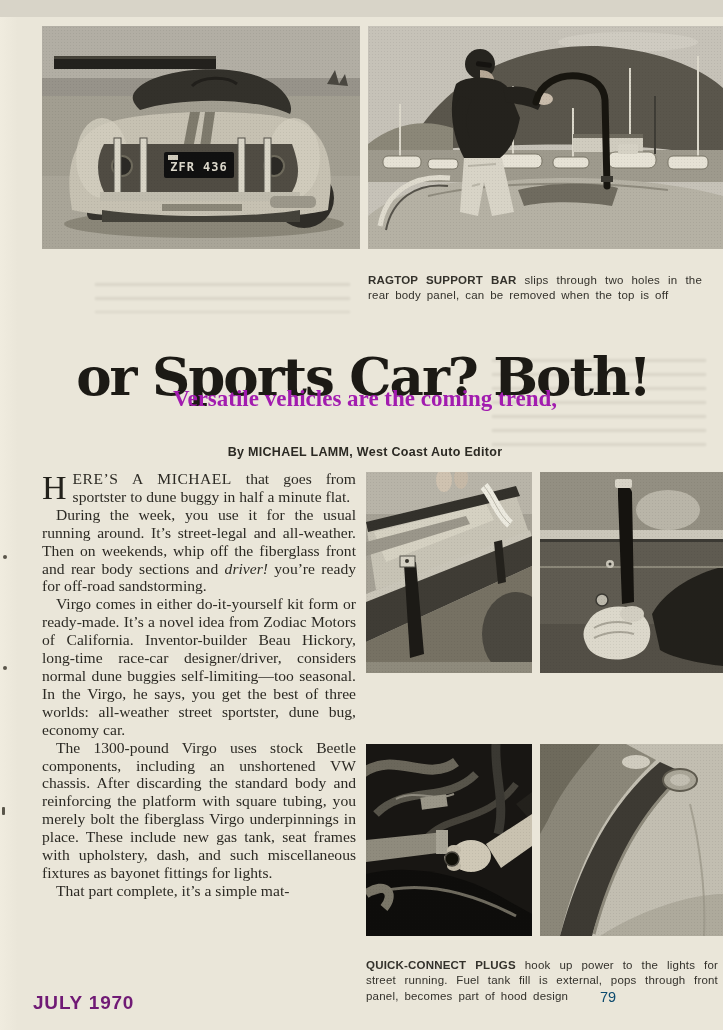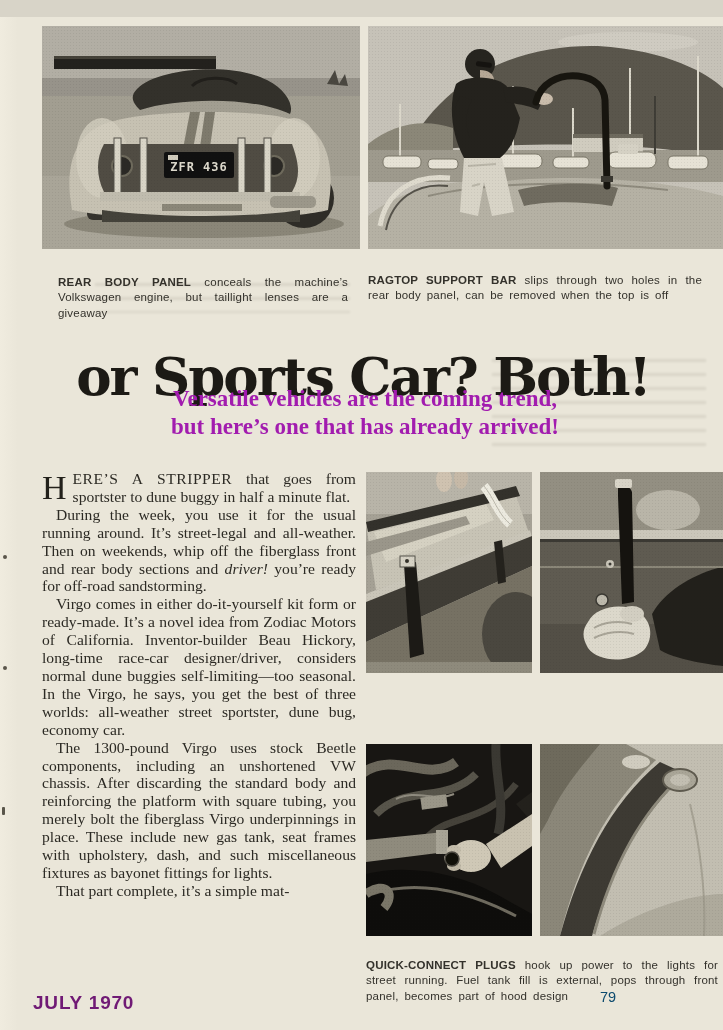--- a/index.html
+++ b/index.html
@@ -143,37 +143,36 @@
       <path d="M135,62 C152,58 168,62 176,72 L170,84 C158,78 146,78 138,76 Z" fill="#24221d"></path>
       <path d="M92,70 C84,86 84,100 90,112 L102,112 C96,98 98,84 104,74 Z" fill="#24221d"></path>
       <path d="M96,132 L134,132 L146,186 L124,190 L116,156 L110,190 L92,186 Z" fill="#d8d4c7"></path>
       <path d="M100,140 L128,138 M104,160 L112,158" stroke="#b9b5a8" stroke-width="2"></path>
       <ellipse cx="176" cy="73" rx="9" ry="6" fill="#c9bcab"></ellipse>
       <path d="M168,76 C172,58 190,48 210,50 C228,52 236,62 237,74 L239,160" stroke="#17150f" stroke-width="7" fill="none" stroke-linecap="round"></path>
       <rect x="233" y="150" width="12" height="6" fill="#3a3831"></rect>
     </svg>
   </div>
 
-  <p class="caption cap1"><span class="cap-lead">REAR BODY PANEL</span> <span>conceals the machine’s Volkswagen engine, but taillight lenses are a giveaway</span></p>
   <p class="caption cap2"><span class="cap-lead">RAGTOP SUPPORT BAR</span> <span>slips through two holes in the rear body panel, can be removed when the top is off</span></p>
 
   <div class="ghost ghost-a"></div>
   <div class="ghost ghost-b"></div>
   <div class="speck" style="left:3px;top:538px;"></div>
   <div class="speck" style="left:3px;top:649px;"></div>
   <div class="speck" style="left:2px;top:790px;width:3px;height:8px;border-radius:1px;"></div>
 
   <h1 class="headline">or Sports Car? Both!</h1>
   <div class="subhead">
     <div>Versatile vehicles are the coming trend,</div>
-    <div>but here’s one that has already arrived!</div>
-  </div>
+  </div>
+  <div class="byline">By MICHAEL LAMM, West Coast Auto Editor</div>
 
   <div class="bodycol">
-    <p><span class="dropcap">H</span><span class="smallcaps">ERE’S A STRIPPER</span><span> that goes from sportster to dune buggy in half a minute flat.</span></p>
+    <p><span class="dropcap">H</span><span class="smallcaps">ERE’S A MICHAEL</span><span> that goes from sportster to dune buggy in half a minute flat.</span></p>
     <p class="indent"><span>During the week, you use it for the usual running around. It’s street-legal and all-weather. Then on weekends, whip off the fiberglass front and rear body sections and </span><em>driver!</em><span> you’re ready for off-road sandstorming.</span></p>
     <p class="indent">Virgo comes in either do-it-yourself kit form or ready-made. It’s a novel idea from Zodiac Motors of California. Inventor-builder Beau Hickory, long-time race-car designer/driver, considers normal dune buggies self-limiting—too seasonal. In the Virgo, he says, you get the best of three worlds: all-weather street sportster, dune bug, economy car.</p>
     <p class="indent">The 1300-pound Virgo uses stock Beetle components, including an unshortened VW chassis. After discarding the standard body and reinforcing the platform with square tubing, you merely bolt the fiberglass Virgo underpinnings in place. These include new gas tank, seat frames with upholstery, dash, and such miscellaneous fixtures as bayonet fittings for lights.</p>
     <p class="indent">That part complete, it’s a simple mat-</p>
   </div>
 
   <div class="photo ph-sideglass-a">
     <svg viewBox="0 0 166 201">
       <rect x="0" y="0" width="166" height="201" fill="#a5a195"></rect>
       <rect x="0" y="0" width="166" height="42" fill="#b8b4a8"></rect>

